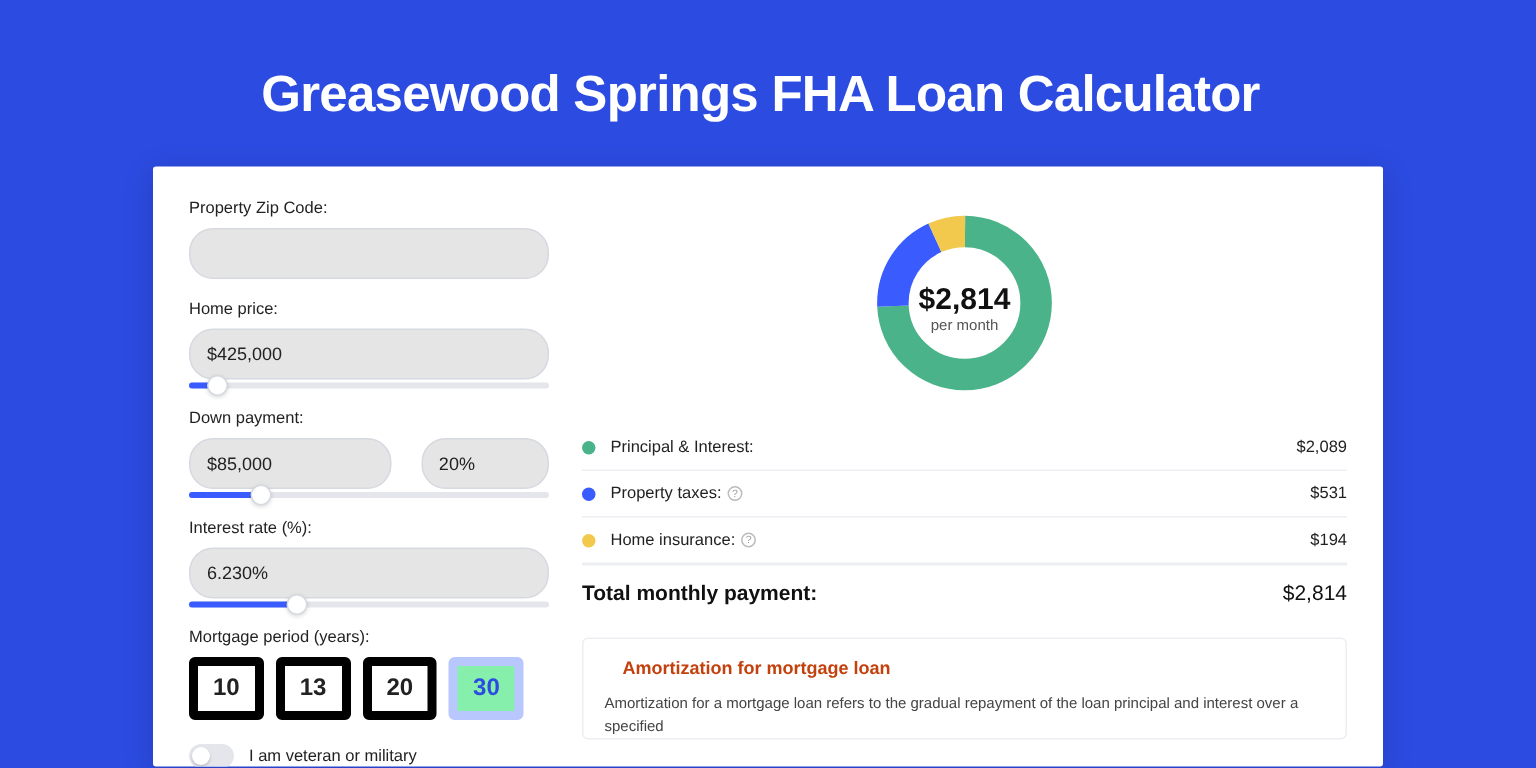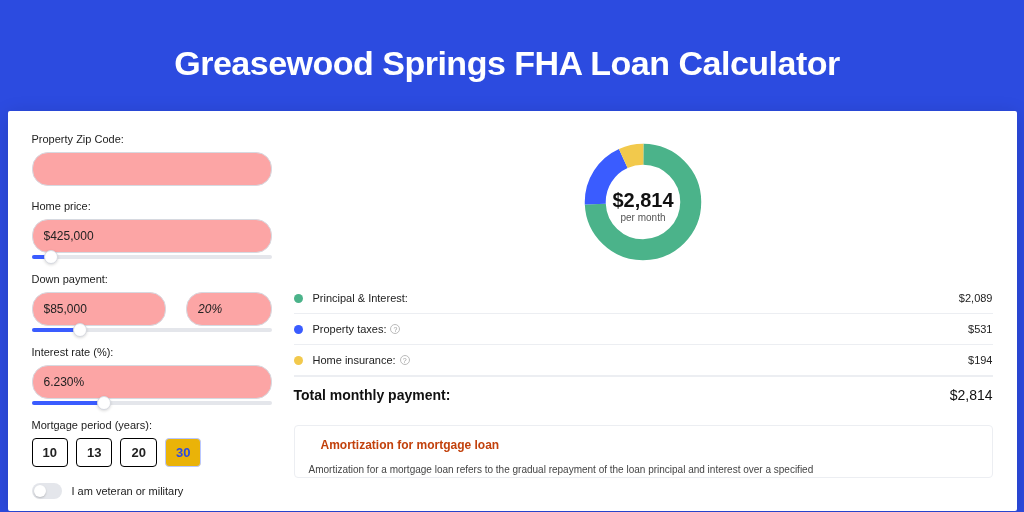--- a/index.html
+++ b/index.html
@@ -14,21 +14,21 @@
   .page-title {
     color: #fff;
     font-size: 34px;
     font-weight: 700;
     text-align: center;
     padding: 44px 10px 28px 0;
     letter-spacing: -0.5px;
   }
   .app-card {
     background: #fff;
-    width: 1009px;
+    width: 820px;
     margin: 0 auto;
     border-radius: 2px;
     box-shadow: 0 4px 20px rgba(0,0,0,0.15);
     padding: 22px 24px 0 24px;
     display: flex;
     gap: 22px;
     height: 400px;
     overflow: hidden;
   }
   .left-col { width: 240px; flex-shrink: 0; }
@@ -40,21 +40,21 @@
     display: block;
     margin-bottom: 7px;
   }
   .text-input {
     width: 100%;
     border: 1px solid #d6d9e0;
     border-radius: 16px;
     padding: 9px 11px;
     font-size: 12px;
     color: #222;
-    background: #fca5a5;
+    background: #e5e5e5;
   }
   .slider-track {
     height: 4px;
     background: #e4e6eb;
     border-radius: 2px;
     margin-top: 2px;
     position: relative;
   }
   .slider-fill {
     position: absolute;
@@ -72,38 +72,38 @@
     border: 1px solid #d6d9e0;
     border-radius: 50%;
     transform: translate(-50%, -50%);
     box-shadow: 0 1px 3px rgba(0,0,0,0.15);
   }
   .row-two {
     display: flex;
     gap: 20px;
   }
   .row-two > :first-child { flex: 1.8; }
-  .row-two > :last-child { flex: 1; font-style: italic; }
+  .row-two > :last-child { flex: 1; }
   .period-row {
     display: flex;
     gap: 8px;
     margin-top: 2px;
   }
   .period-btn {
-    border: 1px solid #000000;
+    border: 6px solid #000000;
     border-radius: 4px;
     padding: 6px 10px;
-    font-size: 13px;
+    font-size: 16px;
     font-weight: 600;
     background: #fff;
     color: #222;
     cursor: pointer;
   }
   .period-btn.active {
-    background: #eab308;
+    background: #86efac;
     border-color: #b9c7ff;
     color: #2c4be0;
   }
   .toggle-row {
     display: flex;
     align-items: center;
     gap: 10px;
     margin-top: 16px;
   }
   .toggle {

